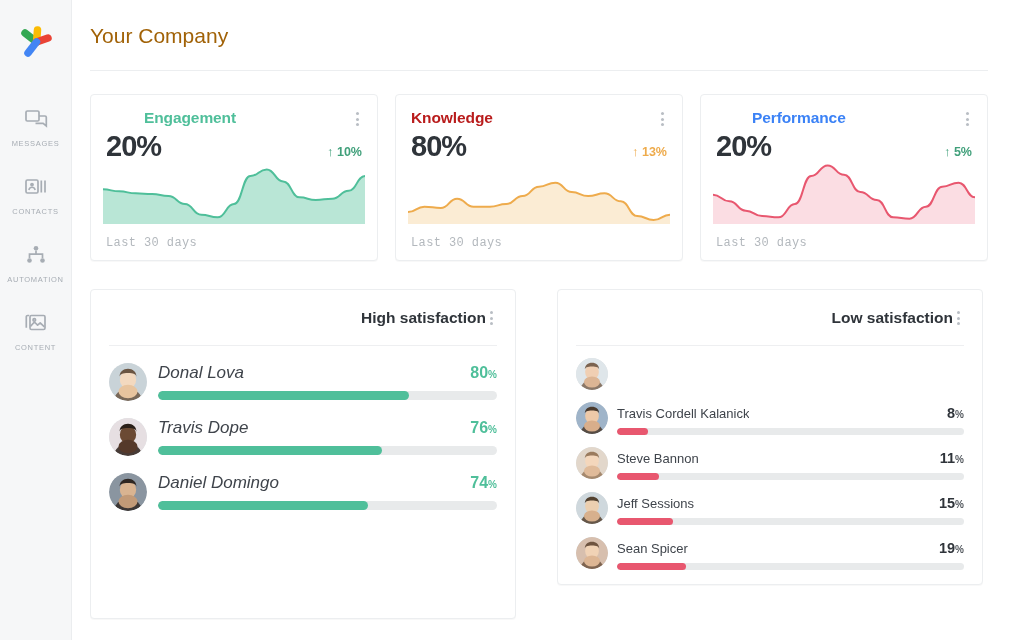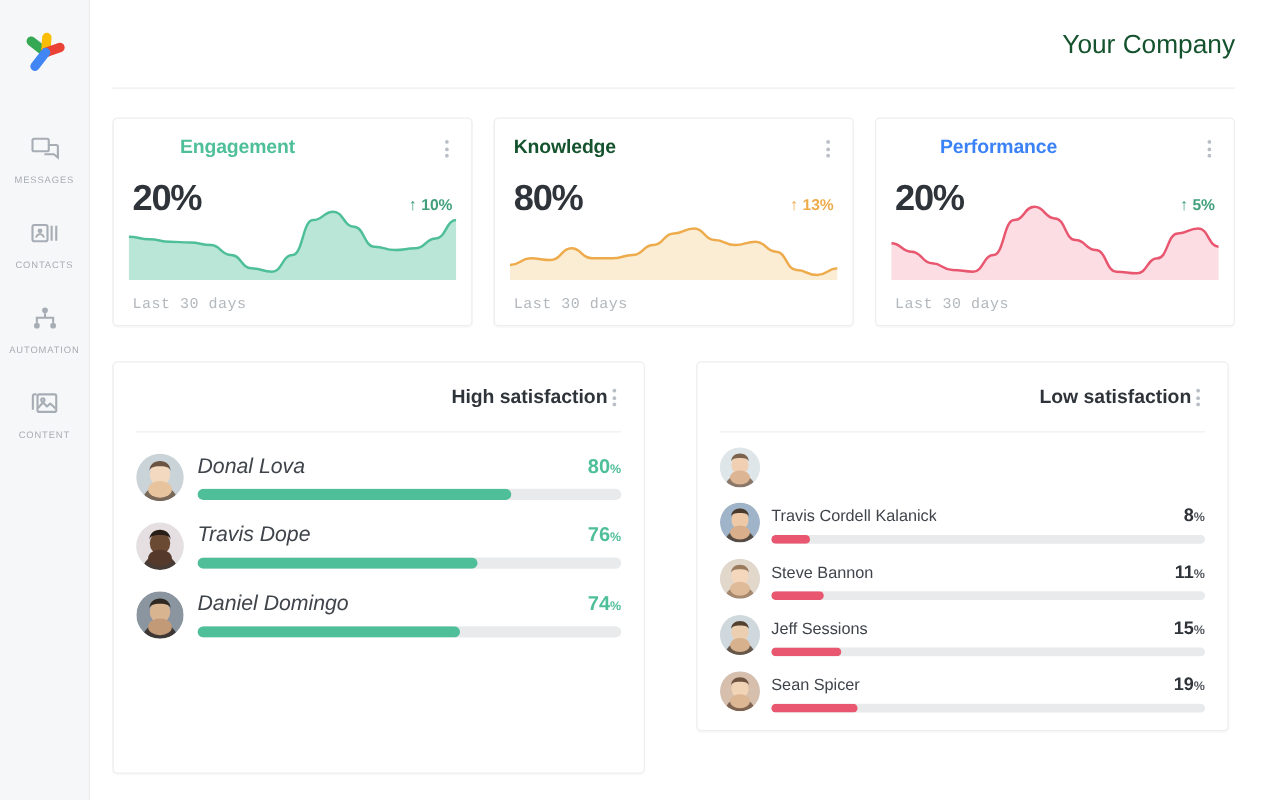--- a/index.html
+++ b/index.html
@@ -32,22 +32,22 @@
   .nav-label {
     font-size: 7.5px;
     letter-spacing: 0.7px;
     color: #a7adb4;
     font-weight: 400;
   }
 
   
   .main { flex: 1; height: 640px; padding: 0 36px 0 18px; position: relative; }
   .page-title {
-    font-size: 21px; color: #14532d; font-weight: 400;
-    padding-top: 24px; padding-left: 0; text-align: right;
+    font-size: 21px; color: #a16207; font-weight: 400;
+    padding-top: 24px; padding-left: 0;
   }
   .header-rule {
     margin-top: 22px; height: 1px; background: #eceef0;
   }
 
   
   .metrics { display: flex; gap: 17px; margin-top: 23px; }
   .metric-card {
     flex: 1;
     background: #fff;
@@ -61,21 +61,21 @@
   .metric-head {
     display: flex; justify-content: space-between;
     align-items: flex-start;
     padding: 14px 14px 0 15px;
   }
   .metric-title { font-size: 15.5px; font-weight: 700; letter-spacing: -0.1px; }
   .metric-row {
     display: flex; align-items: baseline;
     justify-content: space-between;
     padding: 0 15px 0 15px;
-    margin-top: 14px;
+    margin-top: 1px;
   }
   .metric-value {
     font-size: 29px; font-weight: 700; color: #2f343a;
     letter-spacing: -1px;
   }
   .metric-delta {
     font-size: 12.5px; font-weight: 700; color: #41a07b;
     white-space: nowrap;
   }
   .metric-delta .arrow { font-weight: 400; font-size: 13px; }
@@ -241,21 +241,21 @@
           <svg id="sp0" viewBox="0 0 320 80" preserveAspectRatio="none">
               <path d="M0,41.519999999999996 C10,41.519999999999996 10,43.74 20,43.74 C30,43.74 30,45.96 40,45.96 C50,45.96 50,46.699999999999996 60,46.699999999999996 C70,46.699999999999996 70,48.92 80,48.92 C90,48.92 90,57.8 100,57.8 C110,57.8 110,69.64 120,69.64 C130,69.64 130,72.6 140,72.6 C150,72.6 150,57.8 160,57.8 C170,57.8 170,26.72 180,26.72 C190,26.72 190,19.32 200,19.32 C210,19.32 210,32.64 220,32.64 C230,32.64 230,50.4 240,50.4 C250,50.4 250,53.36 260,53.36 C270,53.36 270,51.879999999999995 280,51.879999999999995 C290,51.879999999999995 290,43 300,43 C310,43 310,26.72 320,26.72 L320,80 L0,80 Z" fill="#b9e6d6"></path>
               <path d="M0,41.519999999999996 C10,41.519999999999996 10,43.74 20,43.74 C30,43.74 30,45.96 40,45.96 C50,45.96 50,46.699999999999996 60,46.699999999999996 C70,46.699999999999996 70,48.92 80,48.92 C90,48.92 90,57.8 100,57.8 C110,57.8 110,69.64 120,69.64 C130,69.64 130,72.6 140,72.6 C150,72.6 150,57.8 160,57.8 C170,57.8 170,26.72 180,26.72 C190,26.72 190,19.32 200,19.32 C210,19.32 210,32.64 220,32.64 C230,32.64 230,50.4 240,50.4 C250,50.4 250,53.36 260,53.36 C270,53.36 270,51.879999999999995 280,51.879999999999995 C290,51.879999999999995 290,43 300,43 C310,43 310,26.72 320,26.72" fill="none" stroke="#4fbf9a" stroke-width="2" vector-effect="non-scaling-stroke" stroke-linejoin="round"></path>
             </svg>
         </div>
         <div class="metric-foot">Last 30 days</div>
       </div>
 
       <div class="metric-card">
         <div class="metric-head">
-          <div class="metric-title" id="mt1" style="color: #14532d;">Knowledge</div>
+          <div class="metric-title" id="mt1" style="color: #b91c1c;">Knowledge</div>
           <div class="kebab">
               <i></i>
               <i></i>
               <i></i>
             </div>
         </div>
         <div class="metric-row">
           <div class="metric-value">80%</div>
           <div class="metric-delta" id="md1" style="color: rgb(238, 171, 76);">
             <span class="arrow">↑</span>

